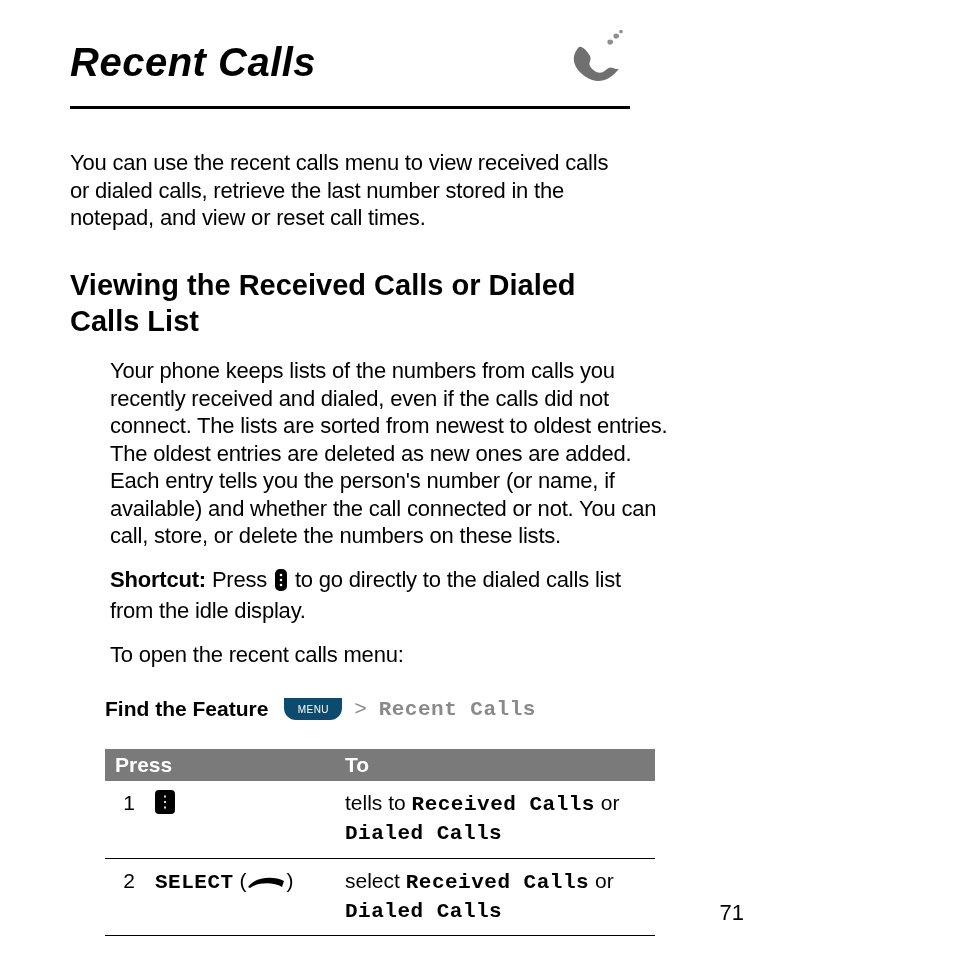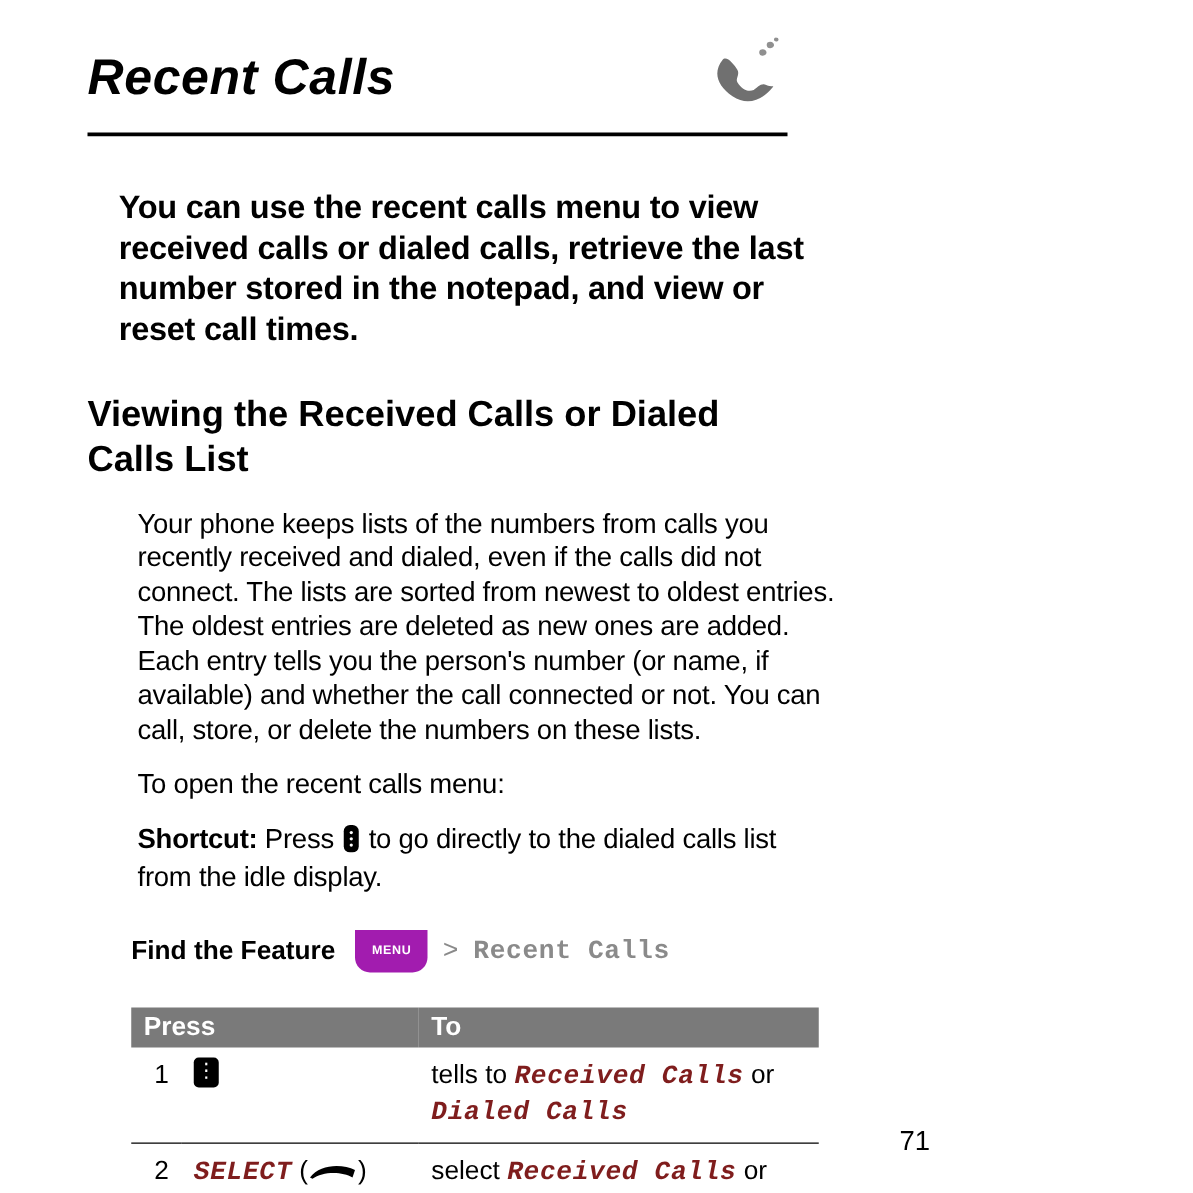--- a/index.html
+++ b/index.html
@@ -33,26 +33,25 @@
     font-size: 40px;
     letter-spacing: 0.5px;
   }
   .phone-icon {
     width: 70px;
     height: 60px;
     position: relative;
     top: -10px;
   }
   .intro {
-    font-size: 26px;
+    font-size: 22px;
     line-height: 1.25;
     width: 560px;
-    margin-left: 25px;
     margin-bottom: 35px;
-    font-weight: 700;
+    font-weight: 400;
     font-stretch: condensed;
     letter-spacing: -0.2px;
   }
   .section-heading {
     font-weight: 800;
     font-size: 29px;
     line-height: 1.25;
     width: 560px;
     margin-bottom: 18px;
   }
@@ -78,26 +77,26 @@
     margin-top: 28px;
     margin-bottom: 28px;
     font-size: 21px;
   }
   .find-label { font-weight: 800; }
   .menu-key {
     display: inline-flex;
     align-items: center;
     justify-content: center;
     width: 58px;
-    height: 34px;
+    height: 22px;
     border-radius: 0 0 12px 12px;
-    background: #a21caf;
+    background: #0c4a6e;
     color: #fff;
     font-size: 10px;
-    font-weight: 700;
+    font-weight: 400;
     letter-spacing: 0.5px;
     vertical-align: middle;
   }
   .gt { color: #8a8a8a; font-weight: 400; margin: 0 6px; font-family: 'Courier New', monospace;}
   .menu-text {
     color: #8a8a8a;
     font-family: 'Courier New', monospace;
     font-weight: 700;
     letter-spacing: 0.5px;
   }
@@ -118,25 +117,24 @@
   table.steps td {
     padding: 8px 10px 10px 10px;
     vertical-align: top;
     border-bottom: 1px solid #000;
     line-height: 1.3;
     font-weight: 300;
   }
   .step-num { font-weight: 800; width: 20px; text-align: right; padding-right: 4px;}
   .press-col { width: 170px; }
   .gray-ui {
-    color: #7f1d1d;
+    color: #000000;
     font-family: 'Courier New', monospace;
     font-weight: 700;
     letter-spacing: 0.5px;
-    font-style: italic;
   }
   .nav-key-icon {
     display: inline-block;
     width: 20px;
     height: 24px;
     background: #000;
     border-radius: 4px;
     color: #fff;
     position: relative;
     vertical-align: -4px;
@@ -170,31 +168,31 @@
       <path d="M58 40 C50 50 38 55 26 47 C14 39 10 28 18 18 C21 14 27 21 30 26 C32 30 28 33 30 36 C33 41 38 44 43 42 C46 40 49 36 53 38 C57 40 60 38 58 40 Z" fill="#707070"></path>
       <path d="M48 10 C46 13 49 16 52 14 C55 12 52 8 48 10 Z M54 4 C52 7 55 10 58 8 C61 6 58 2 54 4 Z M60 0 C58 2 60 4 62 3 C64 2 62 -1 60 0 Z" fill="#909090"></path>
     </svg>
   </div>
 
   <div class="intro">You can use the recent calls menu to view received calls or dialed calls, retrieve the last number stored in the notepad, and view or reset call times.</div>
 
   <div class="section-heading">Viewing the Received Calls or Dialed Calls List</div>
 
   <div class="body-text">Your phone keeps lists of the numbers from calls you recently received and dialed, even if the calls did not connect. The lists are sorted from newest to oldest entries. The oldest entries are deleted as new ones are added. Each entry tells you the person's number (or name, if available) and whether the call connected or not. You can call, store, or delete the numbers on these lists.</div>
-
-  <div class="body-text">To open the recent calls menu:</div>
 
   <div class="body-text">
     <span class="shortcut-label">Shortcut:</span><span> Press </span><span class="inline-icon"><svg width="16" height="22" viewBox="0 0 16 22">
           <rect x="2" y="0" width="12" height="22" rx="5" fill="#000"></rect>
           <circle cx="8" cy="6" r="1.3" fill="#fff"></circle>
           <circle cx="8" cy="11" r="1.3" fill="#fff"></circle>
           <circle cx="8" cy="16" r="1.3" fill="#fff"></circle>
         </svg></span><span> to go directly to the dialed calls list from the idle display.</span>
   </div>
+
+  <div class="body-text">To open the recent calls menu:</div>
 
   <div class="find-row">
     <span class="find-label">Find the Feature</span>
     <span>
       <span class="menu-key">MENU</span>
       <span class="gt">&gt;</span>
       <span class="menu-text">Recent Calls</span>
     </span>
   </div>
 

